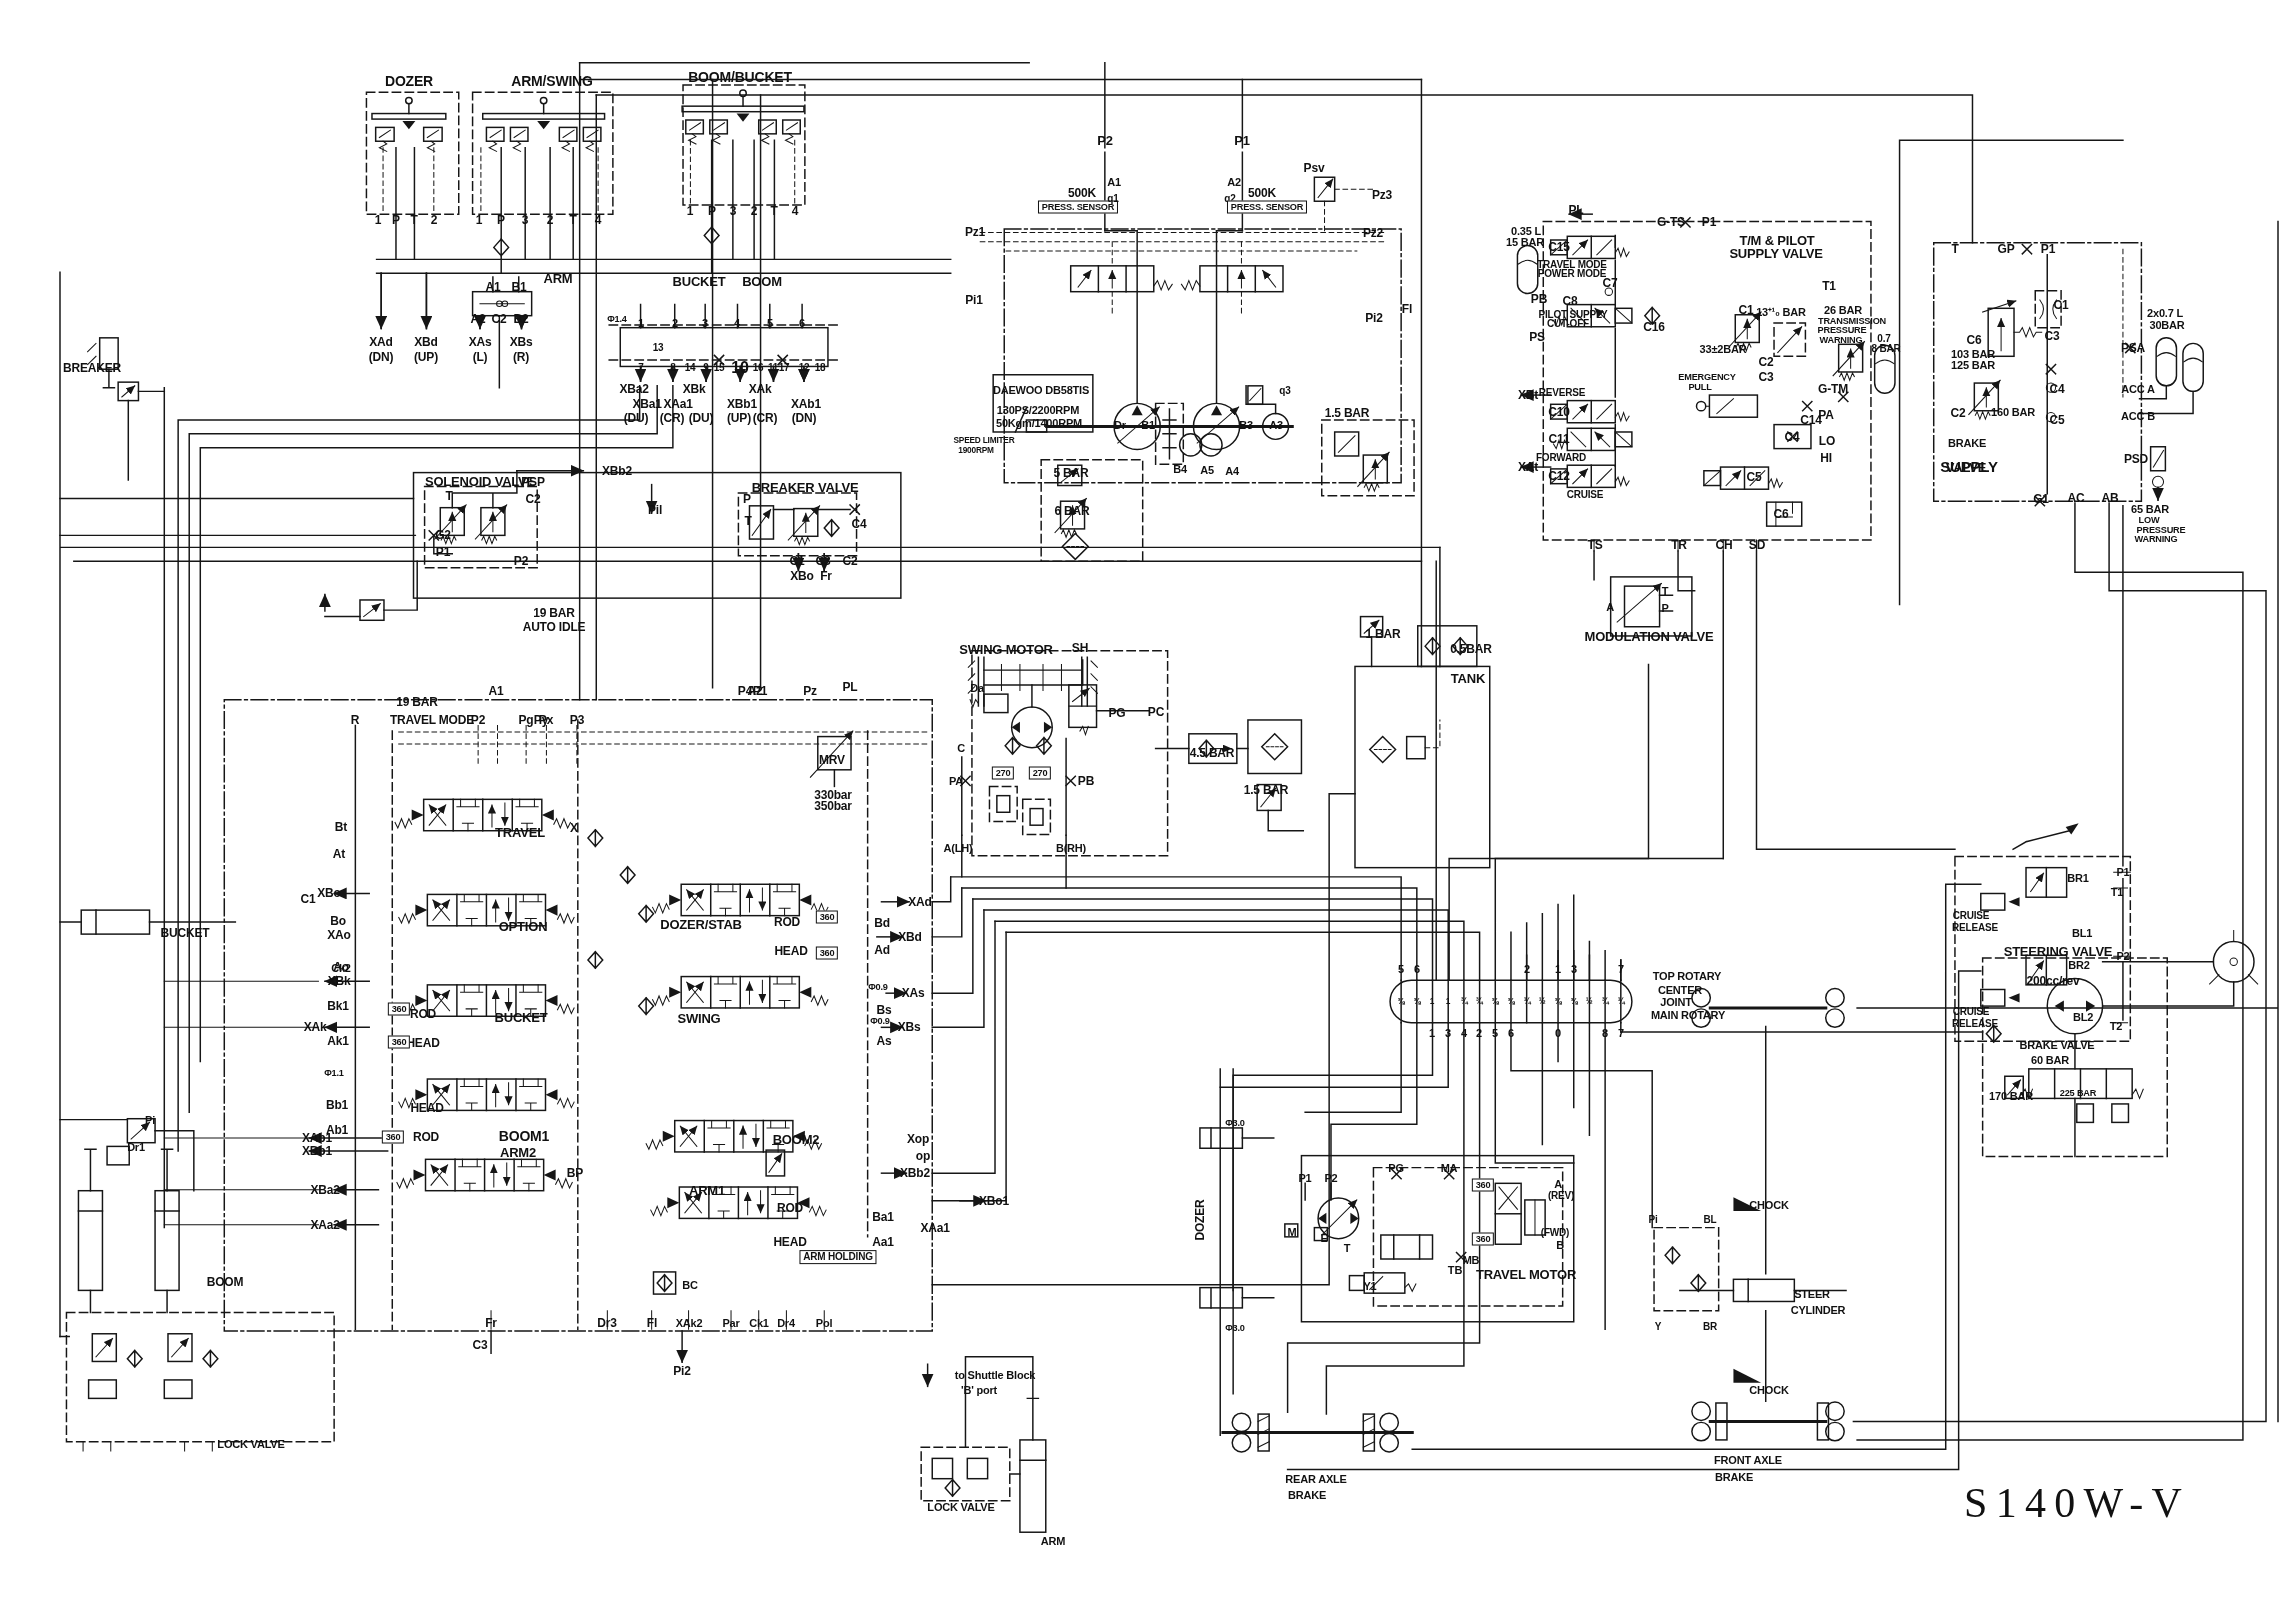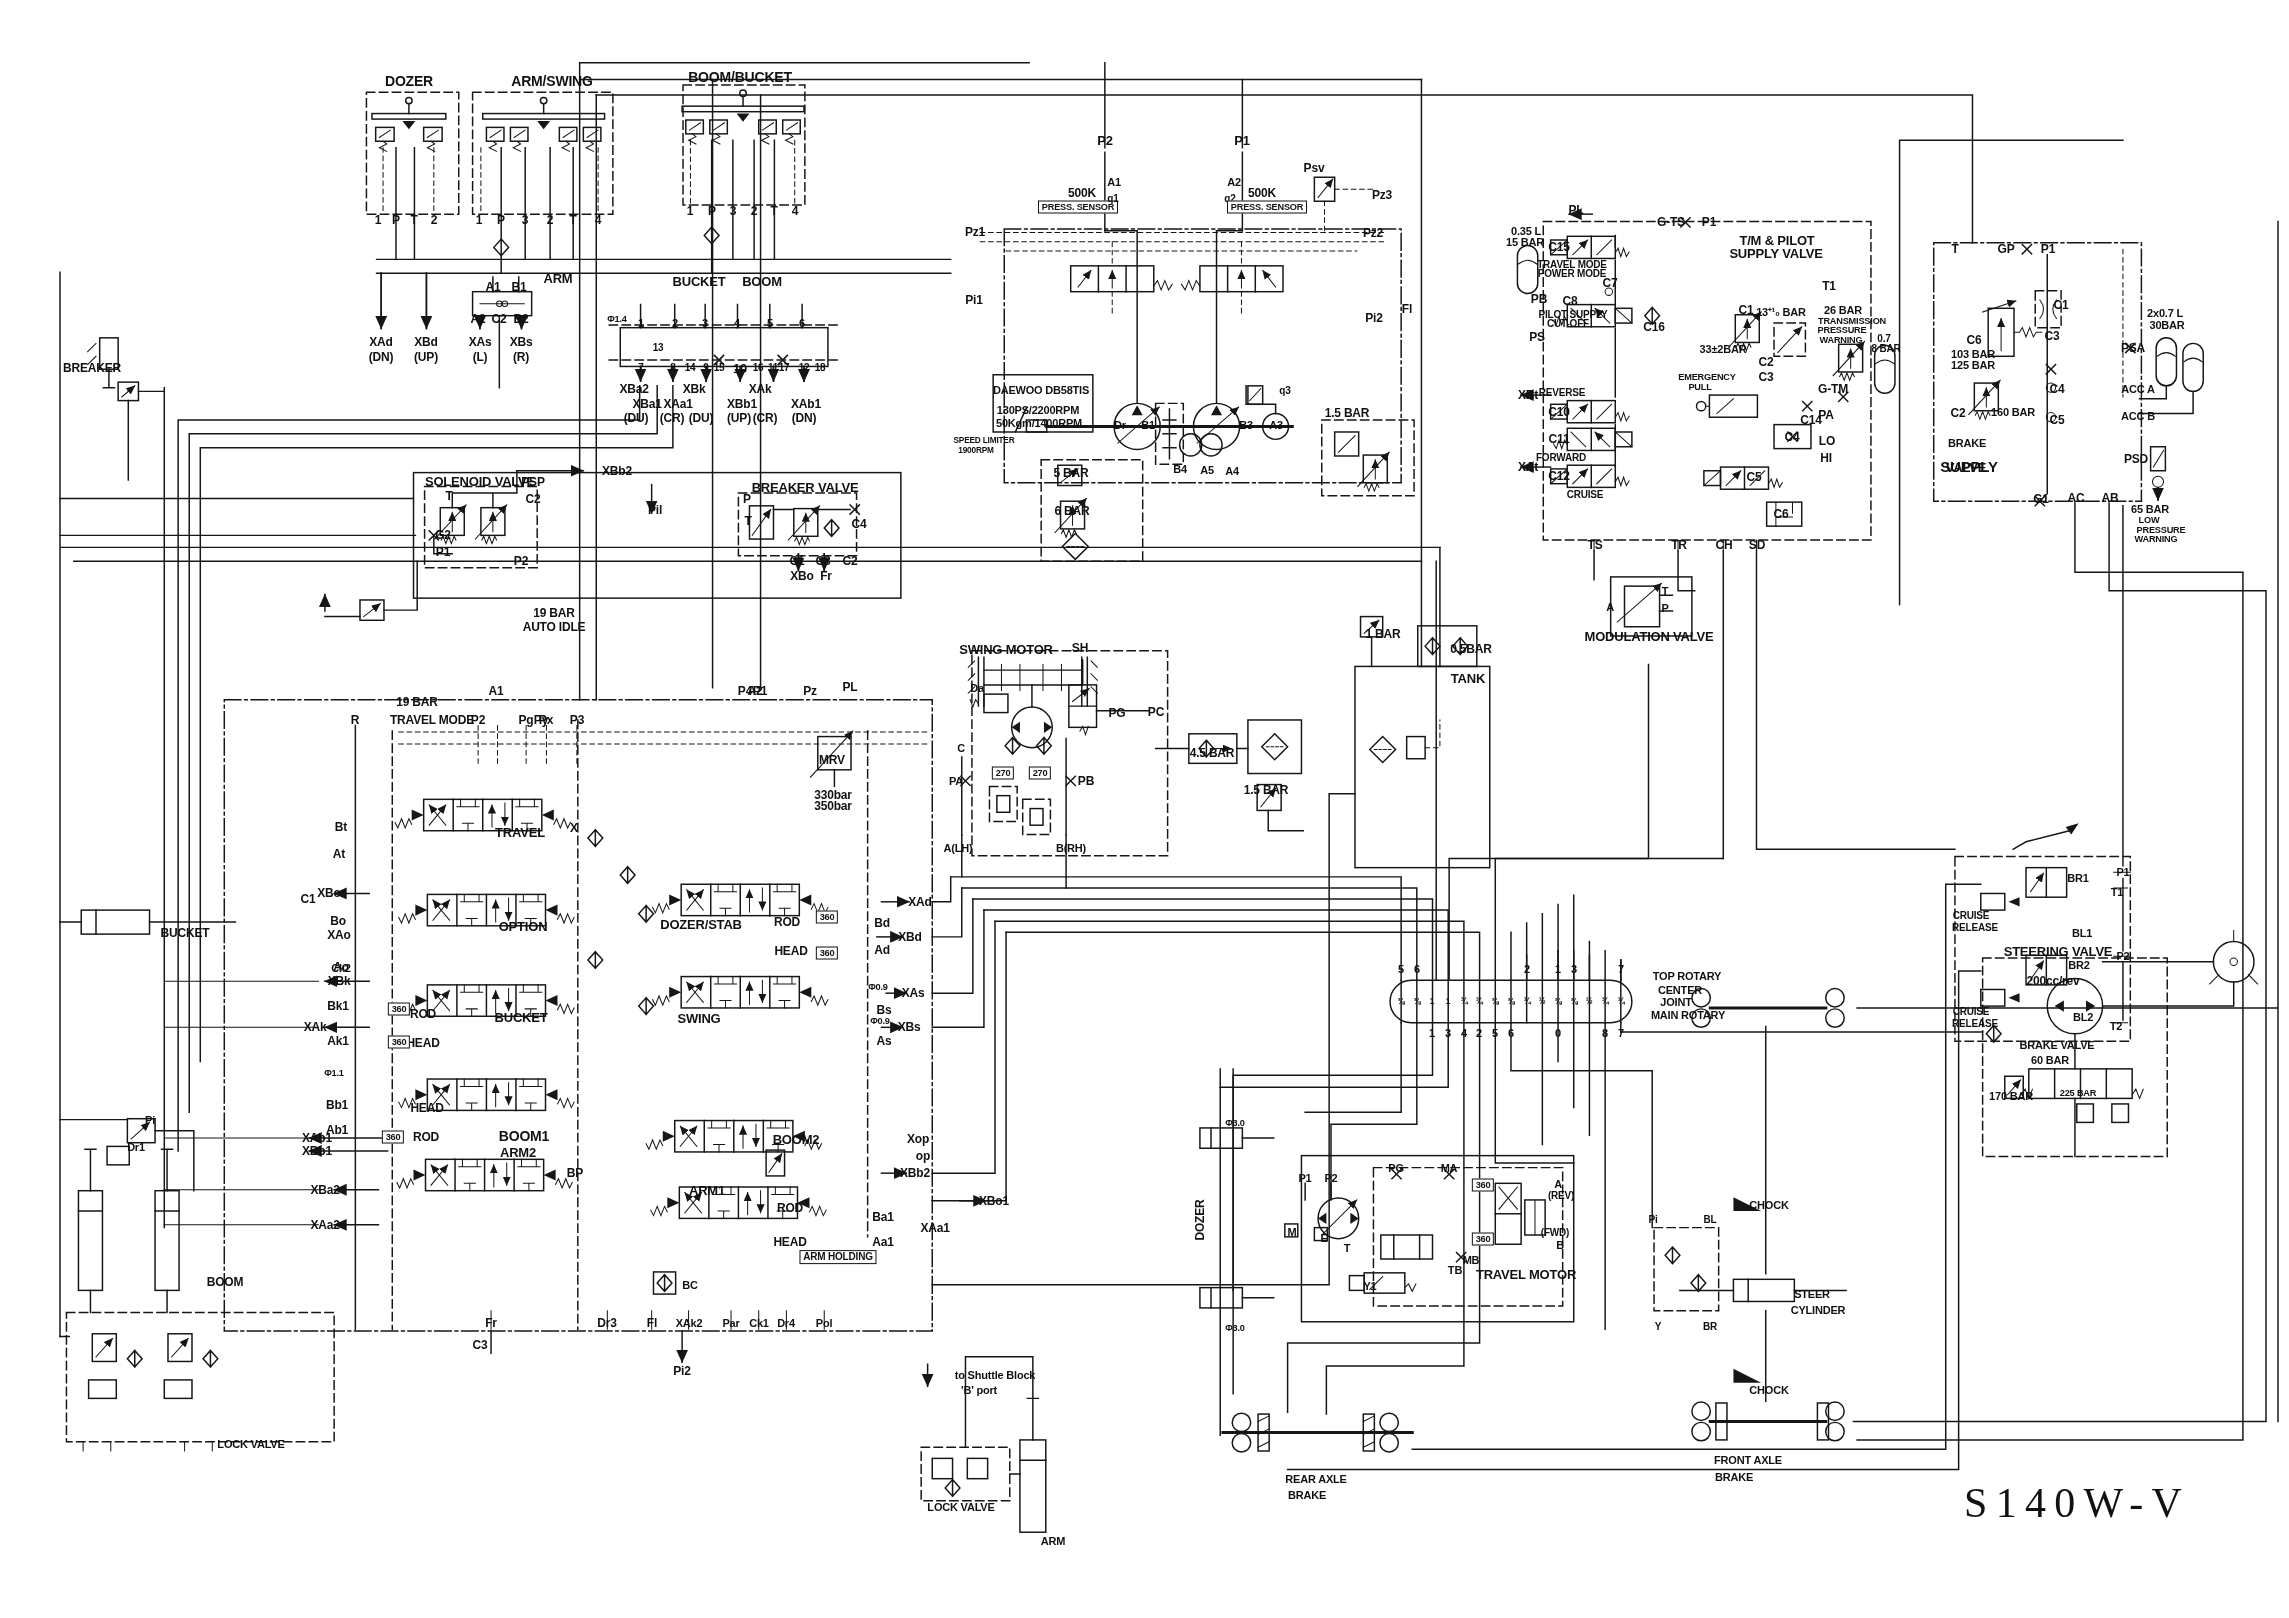--- a/index.html
+++ b/index.html
@@ -617,21 +617,21 @@
         <span class="lbl" style="left: 705px; top: 323px; font-size: 11px; transform: translate(-50%, -50%);">3</span>
         <span class="lbl" style="left: 737px; top: 323px; font-size: 11px; transform: translate(-50%, -50%);">4</span>
         <span class="lbl" style="left: 770px; top: 323px; font-size: 11px; transform: translate(-50%, -50%);">5</span>
         <span class="lbl" style="left: 802px; top: 323px; font-size: 11px; transform: translate(-50%, -50%);">6</span>
         <span class="lbl" style="left: 641px; top: 368px; font-size: 10px; transform: translate(-50%, -50%);">7</span>
         <span class="lbl" style="left: 658px; top: 348px; font-size: 10px; transform: translate(-50%, -50%);">13</span>
         <span class="lbl" style="left: 673px; top: 368px; font-size: 10px; transform: translate(-50%, -50%);">8</span>
         <span class="lbl" style="left: 690px; top: 368px; font-size: 10px; transform: translate(-50%, -50%);">14</span>
         <span class="lbl" style="left: 706px; top: 368px; font-size: 10px; transform: translate(-50%, -50%);">9</span>
         <span class="lbl" style="left: 719px; top: 368px; font-size: 10px; transform: translate(-50%, -50%);">15</span>
-        <span class="lbl" style="left: 740px; top: 368px; font-size: 13px; transform: translate(-50%, -50%);">10</span>
+        <span class="lbl" style="left: 740px; top: 368px; font-size: 16px; transform: translate(-50%, -50%);">10</span>
         <span class="lbl" style="left: 758px; top: 368px; font-size: 10px; transform: translate(-50%, -50%);">16</span>
         <span class="lbl" style="left: 773px; top: 368px; font-size: 10px; transform: translate(-50%, -50%);">11</span>
         <span class="lbl" style="left: 784px; top: 368px; font-size: 10px; transform: translate(-50%, -50%);">17</span>
         <span class="lbl" style="left: 804px; top: 368px; font-size: 10px; transform: translate(-50%, -50%);">12</span>
         <span class="lbl" style="left: 820px; top: 368px; font-size: 10px; transform: translate(-50%, -50%);">18</span>
         <span class="lbl" style="left: 634px; top: 389px; font-size: 12px; transform: translate(-50%, -50%);">XBa2</span>
         <span class="lbl" style="left: 647px; top: 404px; font-size: 12px; transform: translate(-50%, -50%);">XBa1</span>
         <span class="lbl" style="left: 636px; top: 418px; font-size: 12px; transform: translate(-50%, -50%);">(DU)</span>
         <span class="lbl" style="left: 678px; top: 404px; font-size: 12px; transform: translate(-50%, -50%);">XAa1</span>
         <span class="lbl" style="left: 672px; top: 418px; font-size: 12px; transform: translate(-50%, -50%);">(CR)</span>

